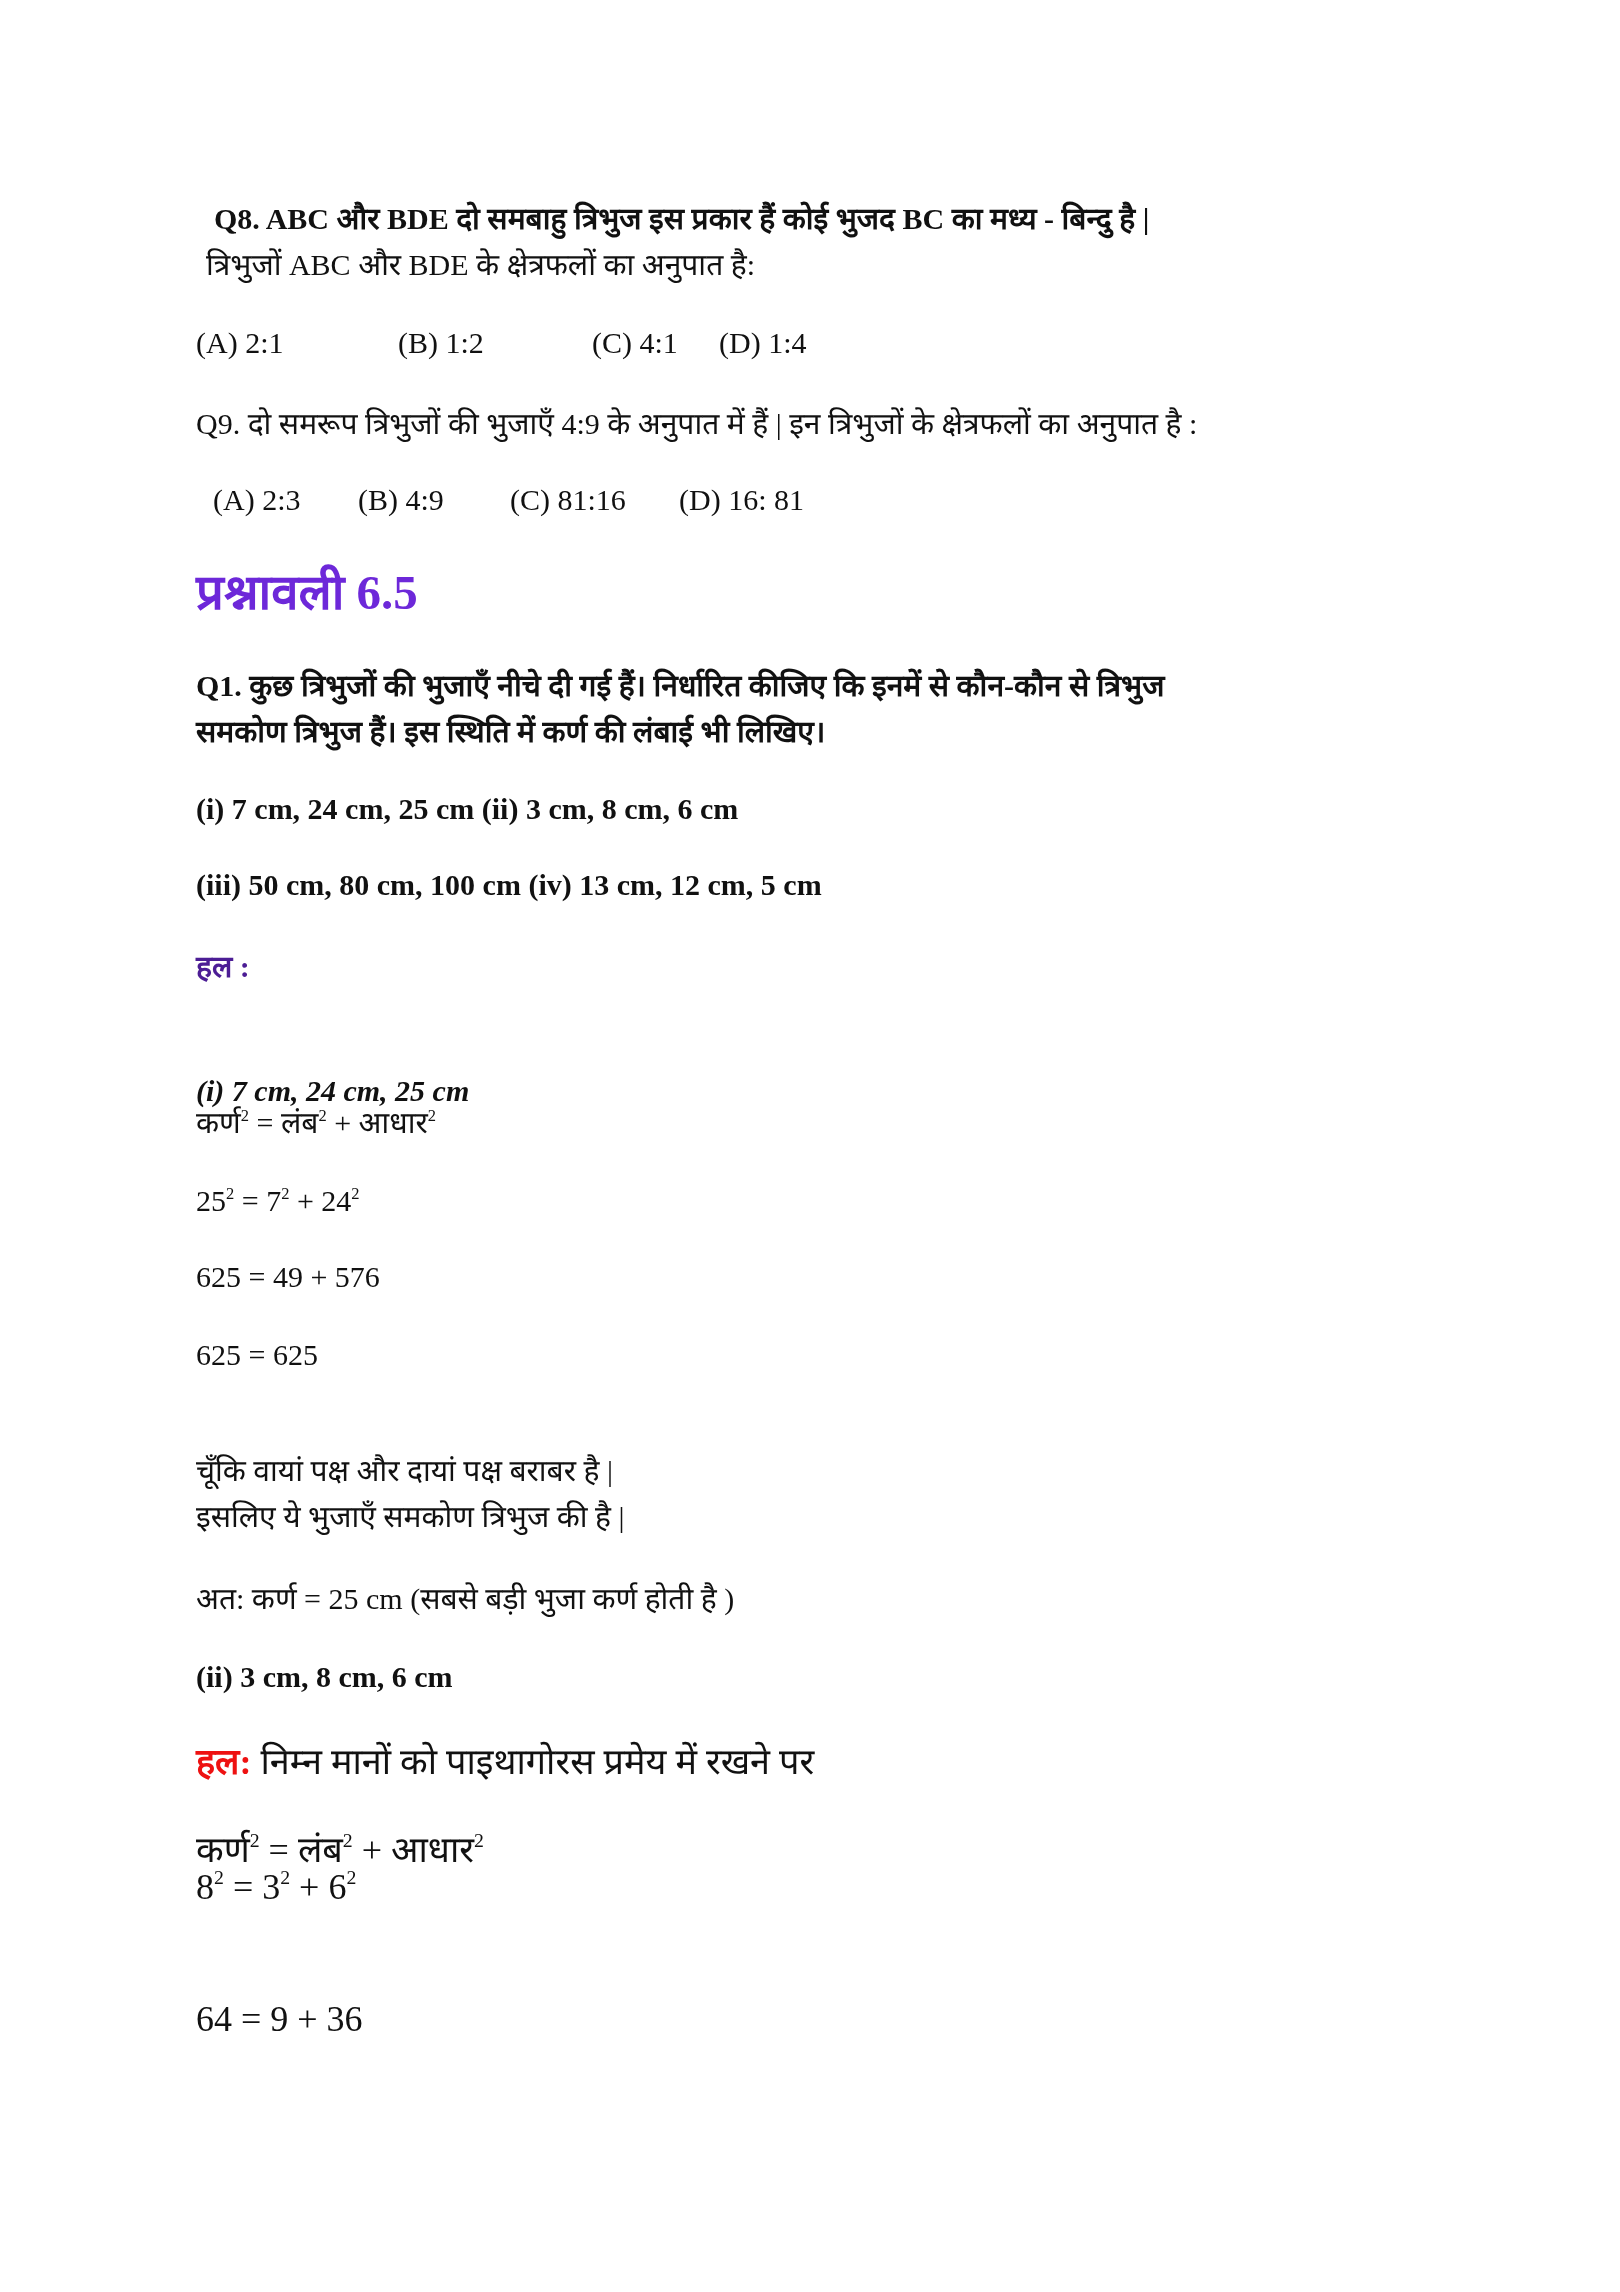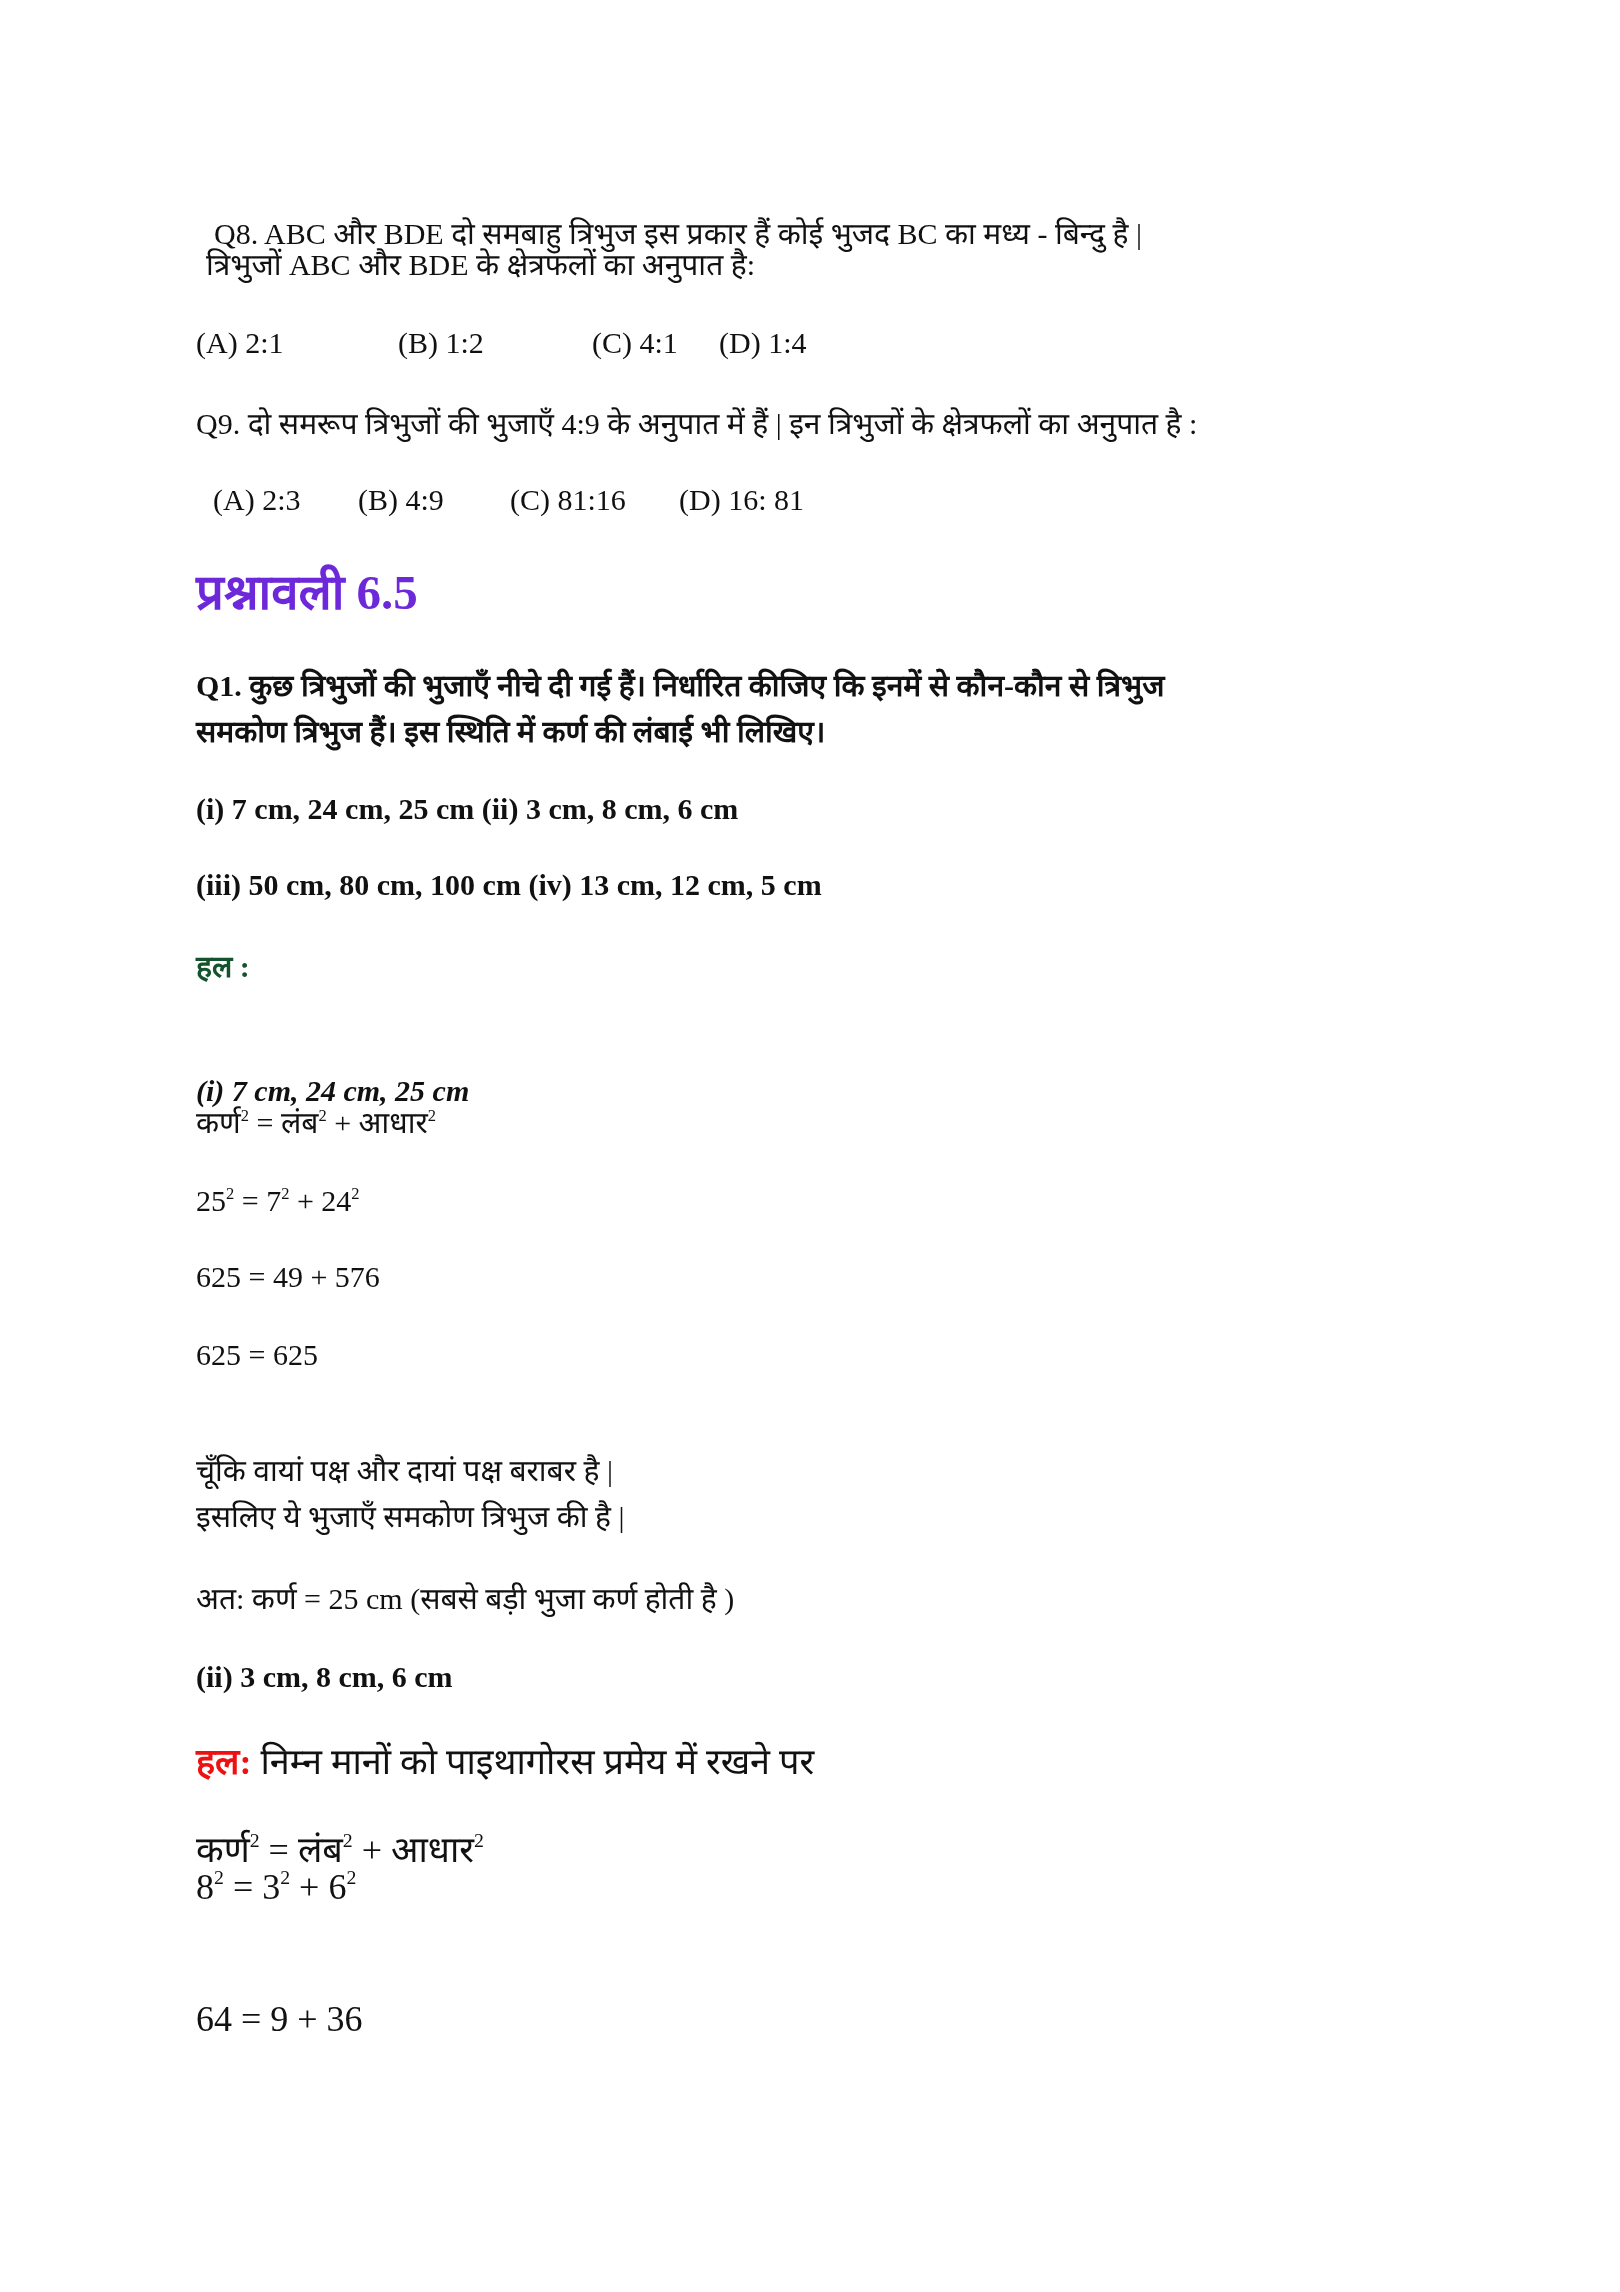--- a/index.html
+++ b/index.html
@@ -10,42 +10,42 @@
   .big { font-size: 36px; }
   .heading { font-size: 49px; font-weight: bold; }
   .opt { display: inline-block; }
   sup { font-size: 0.55em; vertical-align: 0.75em; line-height: 0; }
 </style>
 </head>
 <body>
 
 <div>
 
-  <div class="line" style="top:216px; left:214px;">Q8. ABC और BDE दो समबाहु त्रिभुज इस प्रकार हैं कोई भुजद BC का मध्य - बिन्दु है |</div>
+  <div class="line" style="top:201px; left:214px;font-weight:bold;">Q8. ABC और BDE दो समबाहु त्रिभुज इस प्रकार हैं कोई भुजद BC का मध्य - बिन्दु है |</div>
   <div class="line" style="top:247px; left:206px;">त्रिभुजों ABC और BDE के क्षेत्रफलों का अनुपात है:</div>
 
   <div class="line" style="top:325px;">
     <span class="opt" style="width:202px">(A) 2:1</span><span class="opt" style="width:194px">(B)  1:2</span><span class="opt" style="width:127px">(C) 4:1</span><span class="opt">(D) 1:4</span>
   </div>
 
   <div class="line" style="top:406px;">Q9. दो समरूप त्रिभुजों की भुजाएँ 4:9 के अनुपात में हैं | इन त्रिभुजों के क्षेत्रफलों का अनुपात है :</div>
 
   <div class="line" style="top:482px; left:213px;">
     <span class="opt" style="width:145px">(A) 2:3</span><span class="opt" style="width:152px">(B) 4:9</span><span class="opt" style="width:169px">(C) 81:16</span><span class="opt">(D) 16: 81</span>
   </div>
 
   <div class="line heading" style="top:564px; color:#6d28d9;">प्रश्नावली 6.5</div>
 
   <div class="line bold" style="top:668px;">Q1. कुछ त्रिभुजों की भुजाएँ नीचे दी गई हैं। निर्धारित कीजिए कि इनमें से कौन-कौन से त्रिभुज</div>
   <div class="line bold" style="top:714px;">समकोण त्रिभुज हैं। इस स्थिति में कर्ण की लंबाई भी लिखिए।</div>
 
   <div class="line bold" style="top:791px;">(i) 7 cm, 24 cm, 25 cm (ii) 3 cm, 8 cm, 6 cm</div>
   <div class="line bold" style="top:867px;">(iii) 50 cm, 80 cm, 100 cm (iv) 13 cm, 12 cm, 5 cm</div>
 
-  <div class="line bold" style="top:949px; color:#14532d;">हल :</div>
+  <div class="line bold" style="top:949px; color:#4c1d95;">हल :</div>
 
   <div class="line bold" style="top:1073px;font-style:italic;">(i) 7 cm, 24 cm, 25 cm</div>
 
   <div class="line" style="top:1105px;">
     <span>कर्ण</span><sup>2</sup>
     <span>= लंब</span><sup>2</sup>
     <span>+ आधार</span><sup>2</sup>
   </div>
 
   <div class="line" style="top:1183px;text-align:center;">

